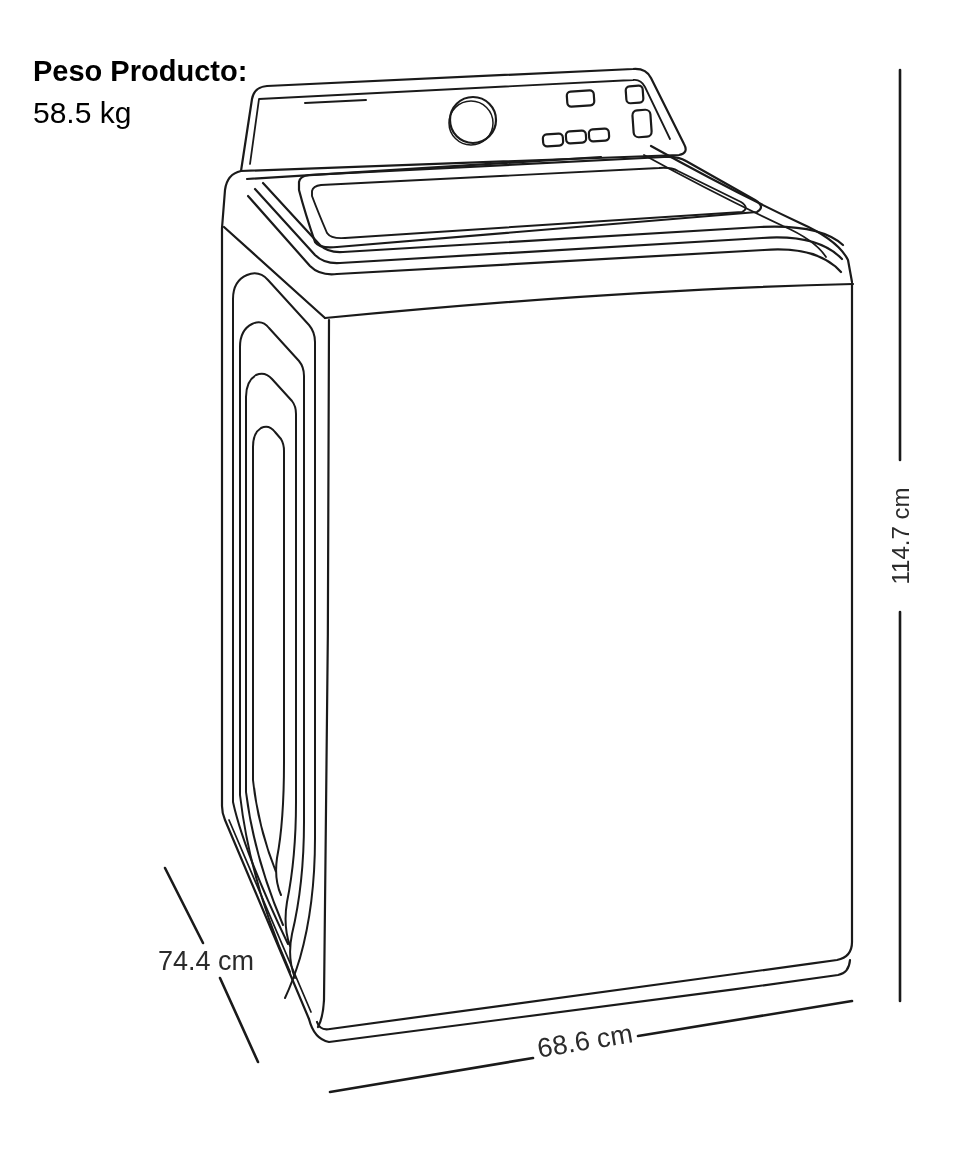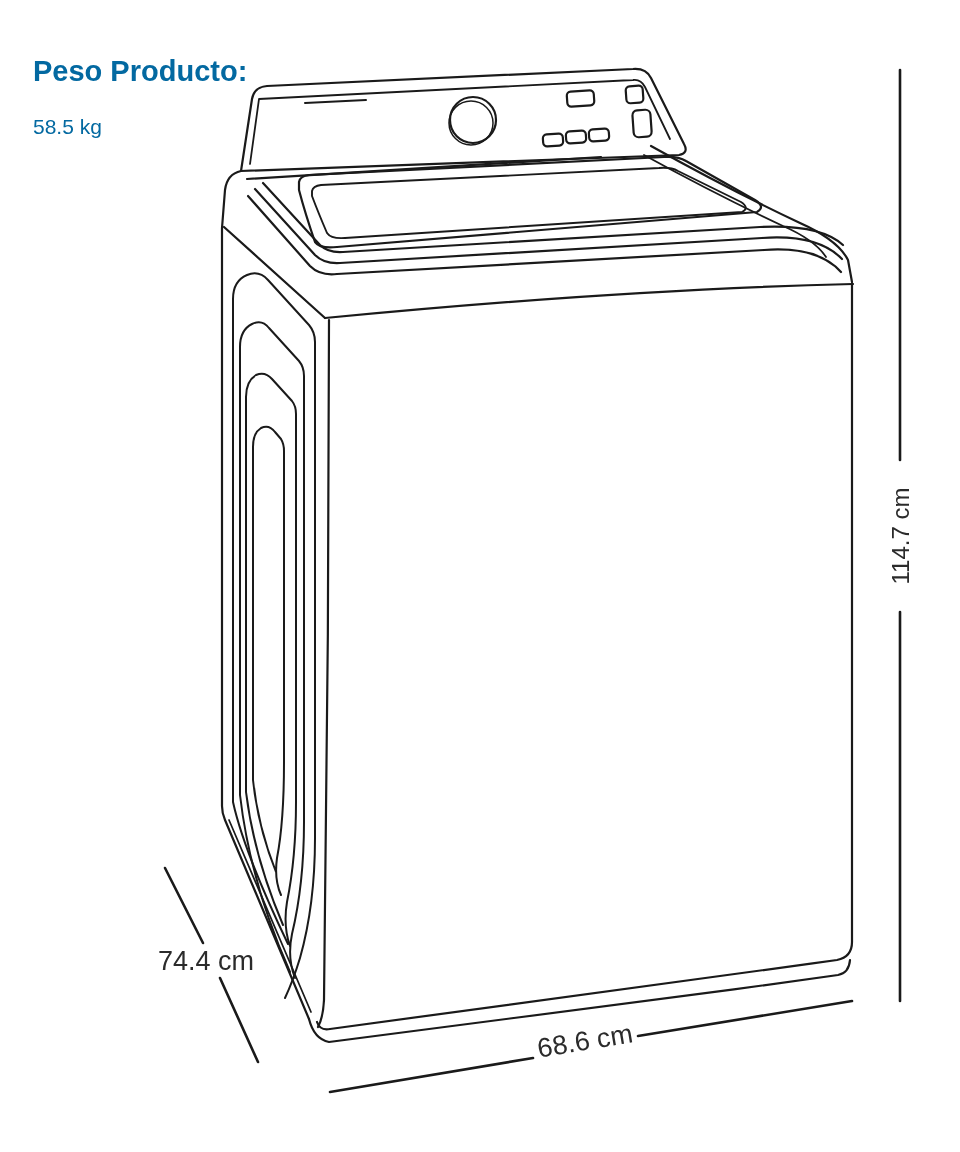--- a/index.html
+++ b/index.html
@@ -4,27 +4,27 @@
 <style>
   html,body{margin:0;padding:0;background:#ffffff;}
   .canvas{
     position:relative;
     width:960px;height:1152px;
     background:#ffffff;
     font-family:"Liberation Sans", sans-serif;
     overflow:hidden;
   }
   .weight-block{
-    position:absolute;left:33px;top:56px;color:#0369a1;
+    position:absolute;left:33px;top:56px;color:#000000;
   }
   .weight-label{
     font-size:29px;font-weight:bold;letter-spacing:0px;line-height:1.1;
   }
   .weight-value{
-    font-size:21px;font-weight:normal;margin-top:27px;line-height:1.1;
+    font-size:30px;font-weight:normal;margin-top:8px;line-height:1.1;
   }
   svg text{
     font-family:"Liberation Sans", sans-serif;
     fill:#2b2b2b;
   }
   .dim-text{font-size:27px;}
   .dim-text-v{font-size:24px;}
 </style>
 </head>
 <body>

